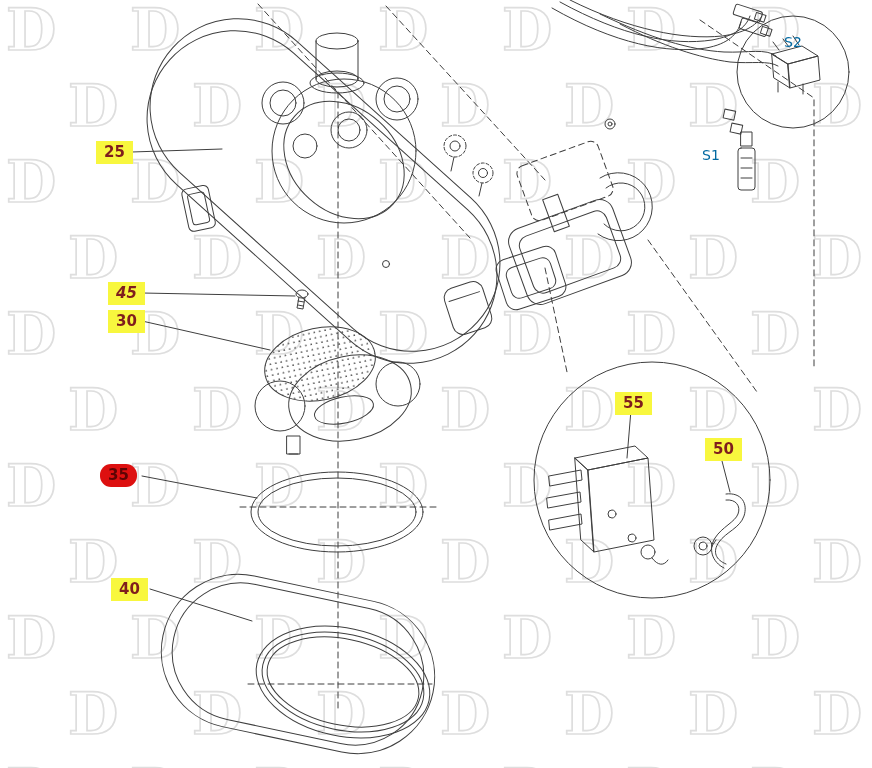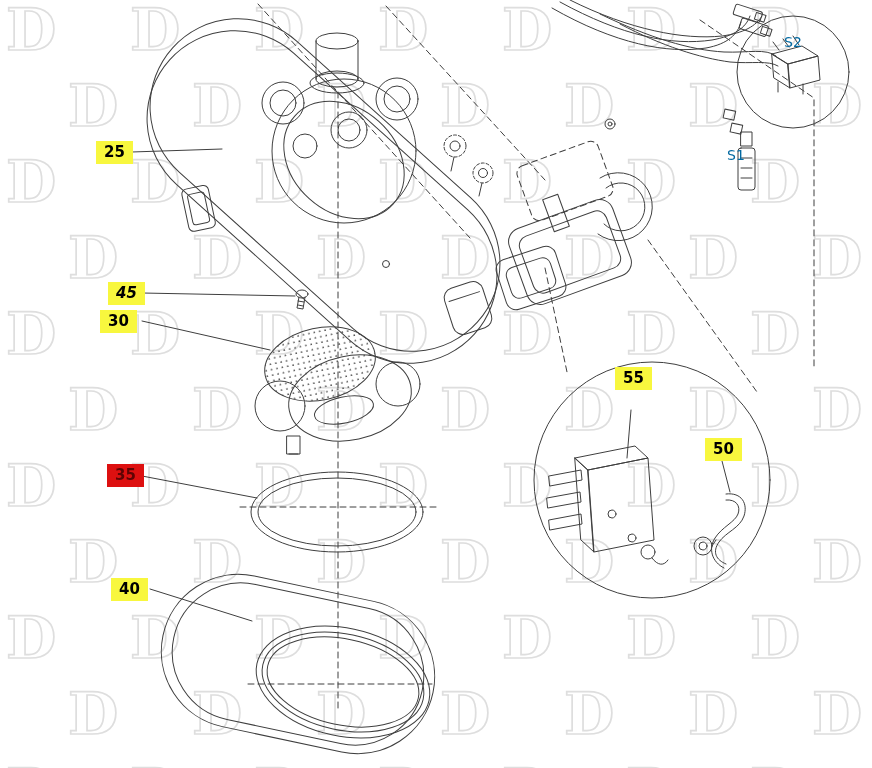--- a/index.html
+++ b/index.html
@@ -14,21 +14,21 @@
     overflow: hidden;
   }
   .stage > svg { position: absolute; left: 0; top: 0; }
 
   .callout {
     position: absolute;
     padding: 2px 8px;
     font-size: 15px;
     font-weight: bold;
     line-height: 1.25;
-    color: #000000;
+    color: #7f1d1d;
     white-space: nowrap;
   }
   .callout.yellow { background: var(--highlight-yellow, #f8f73e); }
   .callout.red    { background: var(--highlight-red-bg, #dd1010); color: var(--highlight-red-text, #5f0404); }
 
   .plainlabel {
     position: absolute;
     font-size: 14px;
     color: #0369a1;
     white-space: nowrap;
@@ -218,22 +218,22 @@
       <line x1="142" y1="321" x2="270" y2="350"></line>
       <line x1="142" y1="476" x2="257" y2="498"></line>
       <line x1="150" y1="589" x2="252" y2="621"></line>
       <line x1="631" y1="410" x2="627" y2="458"></line>
       <line x1="722" y1="461" x2="730" y2="492"></line>
     </g>
   </svg>
 
   <div class="callout yellow" style="left:96px;  top:141px;">25</div>
   <div class="callout yellow" style="left:108px; top:282px;font-style:italic;">45</div>
-  <div class="callout yellow" style="left:100px; top:310px;text-align:center;">30</div>
-  <div class="callout red" style="left:107px; top:464px;">35</div>
+  <div class="callout yellow" style="left:108px; top:310px;text-align:center;">30</div>
+  <div class="callout red" style="left:100px; top:464px;border-radius:11px;">35</div>
   <div class="callout yellow" style="left:111px; top:578px;">40</div>
-  <div class="callout yellow" style="left:615px; top:367px;">55</div>
+  <div class="callout yellow" style="left:615px; top:392px;">55</div>
   <div class="callout yellow" style="left:705px; top:438px;text-align:center;">50</div>
 
   <div class="plainlabel" style="left:784px; top:34px;">S2</div>
-  <div class="plainlabel" style="left:727px; top:147px;">S1</div>
+  <div class="plainlabel" style="left:702px; top:147px;">S1</div>
 
 </div>
 
 </body></html>

